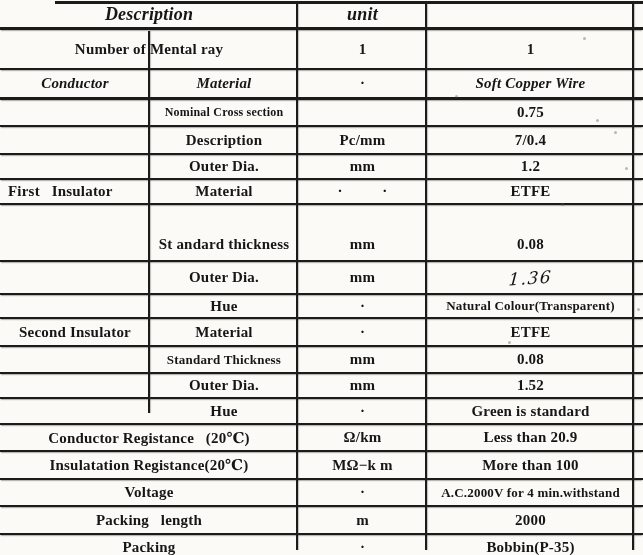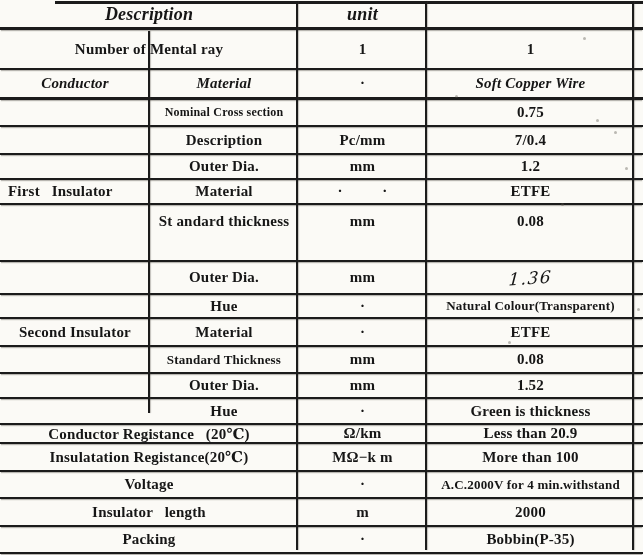--- a/index.html
+++ b/index.html
@@ -29,21 +29,21 @@
   }
   .c1{width:150px;}
   .c2{width:148px;}
   .cd{width:298px;}
   .unit{width:129px;}
   .spec{width:207px;}
   .hdr{font-size:18px;}
   .small{font-size:12px;}
   .mid{font-size:13px;}
   .left{justify-content:flex-start;padding-left:8px;}
-  .tall .cell{align-items:flex-start;padding-top:8px;}
+  .tall .cell{align-items:flex-start;padding-top:8px;margin-top:23px;}
   .hand{
     font-family:"DejaVu Serif",serif;
     font-style:italic;font-weight:400;
     font-size:17px;letter-spacing:1.5px;
     transform:rotate(-4deg) skewX(-8deg);
   }
   .vline{position:absolute;width:2px;background:#1b1b1b;box-shadow:1px 0 1px rgba(60,55,50,.3);}
   .vline.divider{left:148px;top:31px;height:382px;}
   .vline.col-unit{left:296px;top:1px;height:549px;}
   .vline.col-spec{left:425px;top:1px;height:549px;}
@@ -145,43 +145,43 @@
       <div class="cell c1"></div>
       <div class="cell c2">Outer Dia.</div>
       <div class="cell unit">mm</div>
       <div class="cell spec">1.52</div>
     </div>
 
     <div class="row" style="height:26px">
       <div class="cell c1"></div>
       <div class="cell c2">Hue</div>
       <div class="cell unit">·</div>
-      <div class="cell spec">Green is thickness</div>
-    </div>
-
-    <div class="row" style="height:19px">
+      <div class="cell spec">Green is standard</div>
+    </div>
+
+    <div class="row" style="height:27px">
       <div class="cell cd">Conductor Registance   (20℃)</div>
       <div class="cell unit">Ω/km</div>
       <div class="cell spec">Less than 20.9</div>
     </div>
 
     <div class="row" style="height:28px">
       <div class="cell cd">Insulatation Registance(20℃)</div>
       <div class="cell unit">MΩ−k m</div>
       <div class="cell spec">More than 100</div>
     </div>
 
     <div class="row" style="height:27px">
       <div class="cell cd">Voltage</div>
       <div class="cell unit">·</div>
       <div class="cell spec mid">A.C.2000V for 4 min.withstand</div>
     </div>
 
     <div class="row" style="height:28px">
-      <div class="cell cd">Insulator   length</div>
+      <div class="cell cd">Packing   length</div>
       <div class="cell unit">m</div>
       <div class="cell spec">2000</div>
     </div>
 
     <div class="row" style="height:27px">
       <div class="cell cd">Packing</div>
       <div class="cell unit">·</div>
       <div class="cell spec">Bobbin(P-35)</div>
     </div>
 

